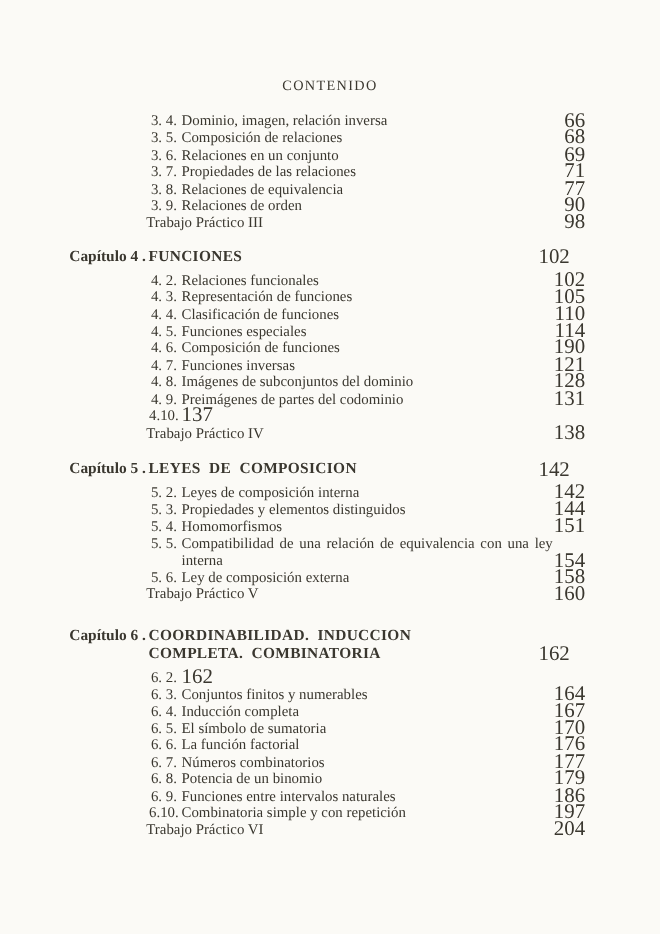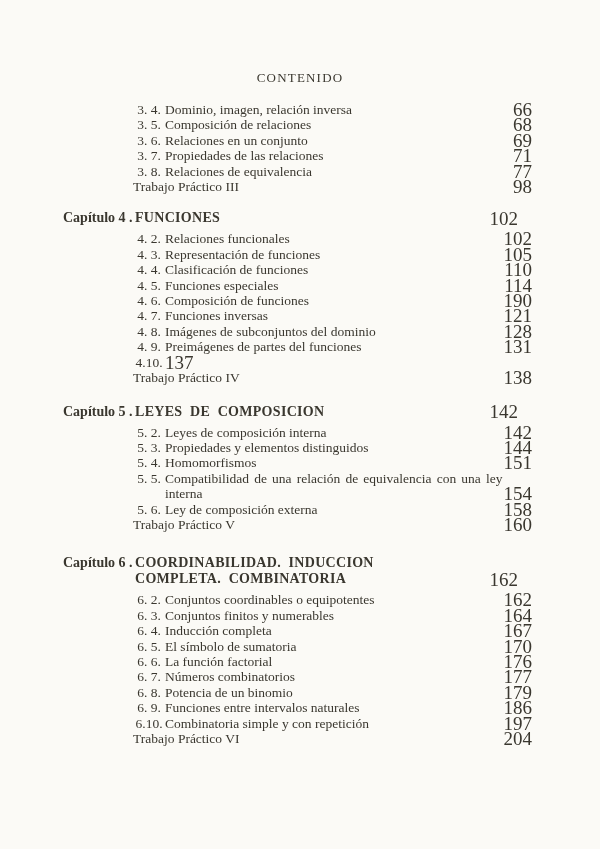--- a/index.html
+++ b/index.html
@@ -91,20 +91,25 @@
     <span class="text">Propiedades de las relaciones</span>
     <span class="pagenum">71</span>
   </div>
 
   <div class="row">
     <span class="num">3. 8.</span>
     <span class="text">Relaciones de equivalencia</span>
     <span class="pagenum">77</span>
   </div>
 
+  <div class="row">
+    <span class="num">3. 9.</span>
+    <span class="text">Relaciones de orden</span>
+    <span class="pagenum">90</span>
+  </div>
 
   <div class="row">
 
     <span class="text">Trabajo Práctico III</span>
     <span class="pagenum">98</span>
   </div>
 </div>
   </section>
 
   <section class="sec">
@@ -151,21 +156,21 @@
   </div>
 
   <div class="row">
     <span class="num">4. 8.</span>
     <span class="text">Imágenes de subconjuntos del dominio</span>
     <span class="pagenum">128</span>
   </div>
 
   <div class="row">
     <span class="num">4. 9.</span>
-    <span class="text">Preimágenes de partes del funciones</span>
+    <span class="text">Preimágenes de partes del codominio</span>
     <span class="pagenum">131</span>
   </div>
 
   <div class="row">
     <span class="num">4.10.</span>
     <span class="pagenum">137</span>
   </div>
 
   <div class="row">
 
@@ -224,21 +229,20 @@
   <section class="sec">
     <div class="chapter">
       <span class="chlabel">Capítulo 6 .</span>
       <span class="chtitle">COORDINABILIDAD.  INDUCCION
 COMPLETA.  COMBINATORIA</span>
       <span class="pagenum">162</span>
     </div>
     <div class="rows">
   <div class="row">
     <span class="num">6. 2.</span>
-    <span class="text">Conjuntos coordinables o equipotentes</span>
     <span class="pagenum">162</span>
   </div>
 
   <div class="row">
     <span class="num">6. 3.</span>
     <span class="text">Conjuntos finitos y numerables</span>
     <span class="pagenum">164</span>
   </div>
 
   <div class="row">

